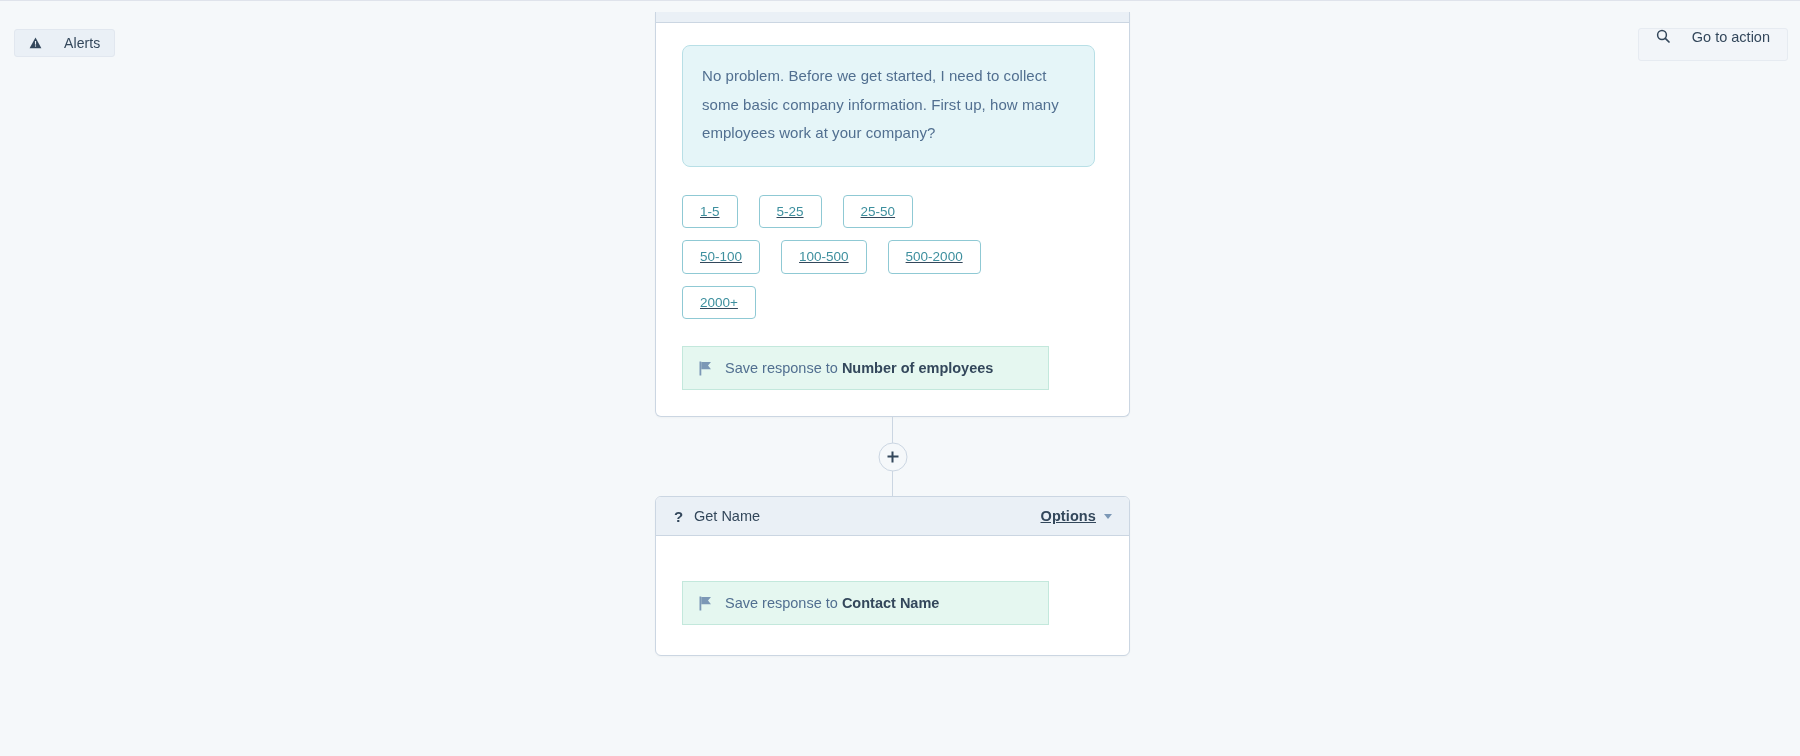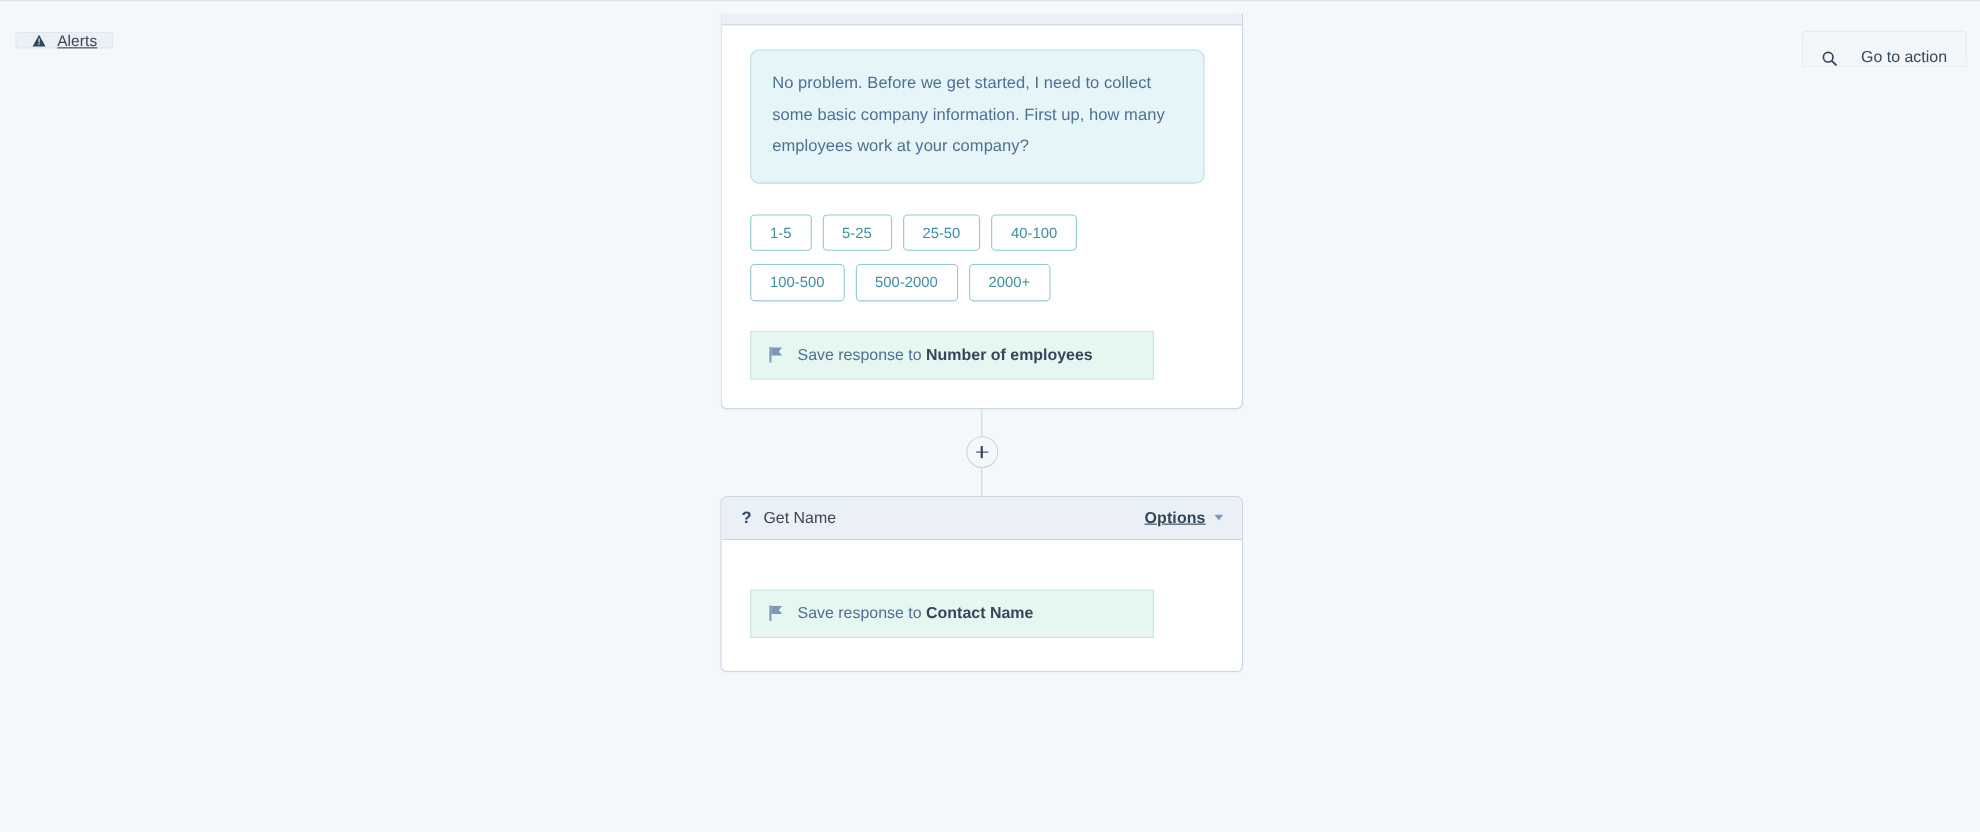--- a/index.html
+++ b/index.html
@@ -23,44 +23,43 @@
     top: 0; left: 0; right: 0;
     height: 1px;
     background: #dfe3eb;
   }
 
   
   .alerts-btn {
     position: absolute;
     left: 14px;
     top: 29px;
-    height: 15px;
-    display: flex;
-    align-items: center;
-    gap: 10px;
+    height: 28px;
+    display: flex;
+    align-items: center;
+    gap: 22px;
     padding: 0 14px;
     background: #eaf0f6;
     border: 1px solid #e1e7ef;
     border-radius: 3px;
     font-size: 14px;
     color: #33475b;
     cursor: pointer;
     user-select: none;
-    text-decoration: underline;
   }
   .alerts-btn .lbl { line-height: 1; letter-spacing: .1px; }
 
   
   .goto-btn {
     position: absolute;
     right: 12px;
     top: 28px;
     height: 33px;
     display: flex;
-    align-items: flex-end;
+    align-items: flex-start;
     gap: 22px;
     padding: 0 17px;
     background: #f2f5f9;
     border: 1px solid #e6ebf1;
     border-radius: 3px;
     font-size: 14.5px;
     color: #33475b;
     cursor: pointer;
     user-select: none;
   }
@@ -167,23 +166,24 @@
     line-height: 28.5px;
     color: #516f90;
     max-width: 413px;
     letter-spacing: .05px;
   }
 
   
   .options-wrap {
     display: flex;
     flex-wrap: wrap;
-    gap: 12px 10px;
+    gap: 12px 21px;
     margin-top: 28px;
     max-width: 330px;
+    text-decoration: underline;
   }
   .opt-btn {
     border: 1px solid #8fc9d4;
     border-radius: 4px;
     background: #ffffff;
     color: #3d8f9e;
     font-size: 13.5px;
     padding: 9px 17px;
     line-height: 1;
     cursor: pointer;
@@ -281,21 +281,21 @@
         
       </div>
 
       <div class="card-body">
         <div class="bubble">No problem. Before we get started, I need to collect some basic company information. First up, how many employees work at your company?</div>
 
         <div class="options-wrap">
           <button class="opt-btn">1-5</button>
           <button class="opt-btn">5-25</button>
           <button class="opt-btn">25-50</button>
-          <button class="opt-btn">40-100</button>
+          <button class="opt-btn">50-100</button>
           <button class="opt-btn">100-500</button>
           <button class="opt-btn">500-2000</button>
           <button class="opt-btn">2000+</button>
         </div>
 
         <div class="save-bar">
           <span>
             <svg width="13" height="15" viewBox="0 0 13 15">
               <rect x="0.5" y="0.5" width="1.8" height="14" fill="#7c98b6"></rect>
               <path d="M2.3 1 H12 L9 4.6 L12 8.2 H2.3 Z" fill="#7c98b6"></path>

